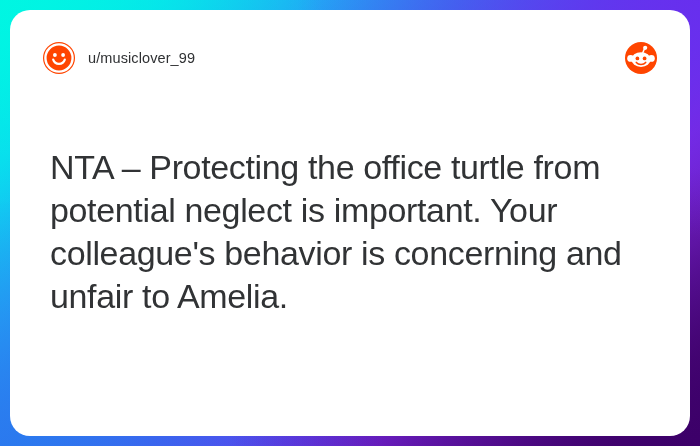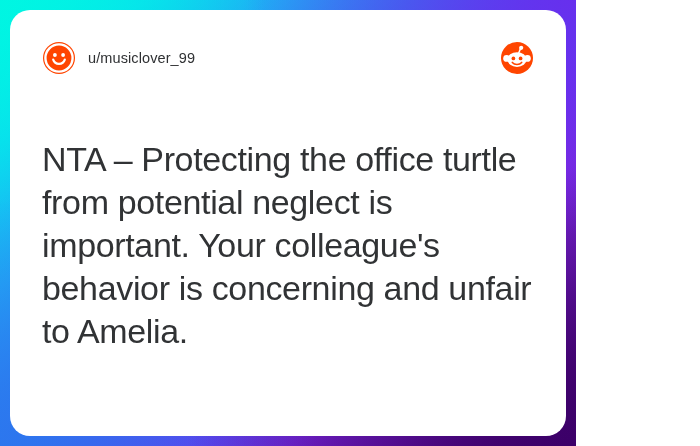--- a/index.html
+++ b/index.html
@@ -10,21 +10,21 @@
   body {
     width: 700px;
     height: 446px;
     overflow: hidden;
     font-family: "Liberation Sans", sans-serif;
   }
 
   
   #screenshot {
     position: relative;
-    width: 576px;
+    width: 700px;
     height: 446px;
     box-sizing: border-box;
     background:
       linear-gradient(135deg,
         #00f5e4 0%,
         #0ad9f0 14%,
         #21a8f5 28%,
         #2f7df0 40%,
         #4a52ee 52%,
         #6a33ec 64%,
@@ -102,21 +102,21 @@
     display: flex;
     align-items: flex-start;
     padding-top: 58px;
   }
   .post-text {
     font-family: "Liberation Sans", sans-serif;
     font-size: 34px;
     line-height: 43px;
     color: #313335;
     letter-spacing: -0.35px;
-    margin: 0;
+    margin: 8px;
     max-width: 612px;
     font-weight: 400;
   }
 </style>
 </head>
 <body>
 
 <div id="screenshot">
 
   <div class="card">

